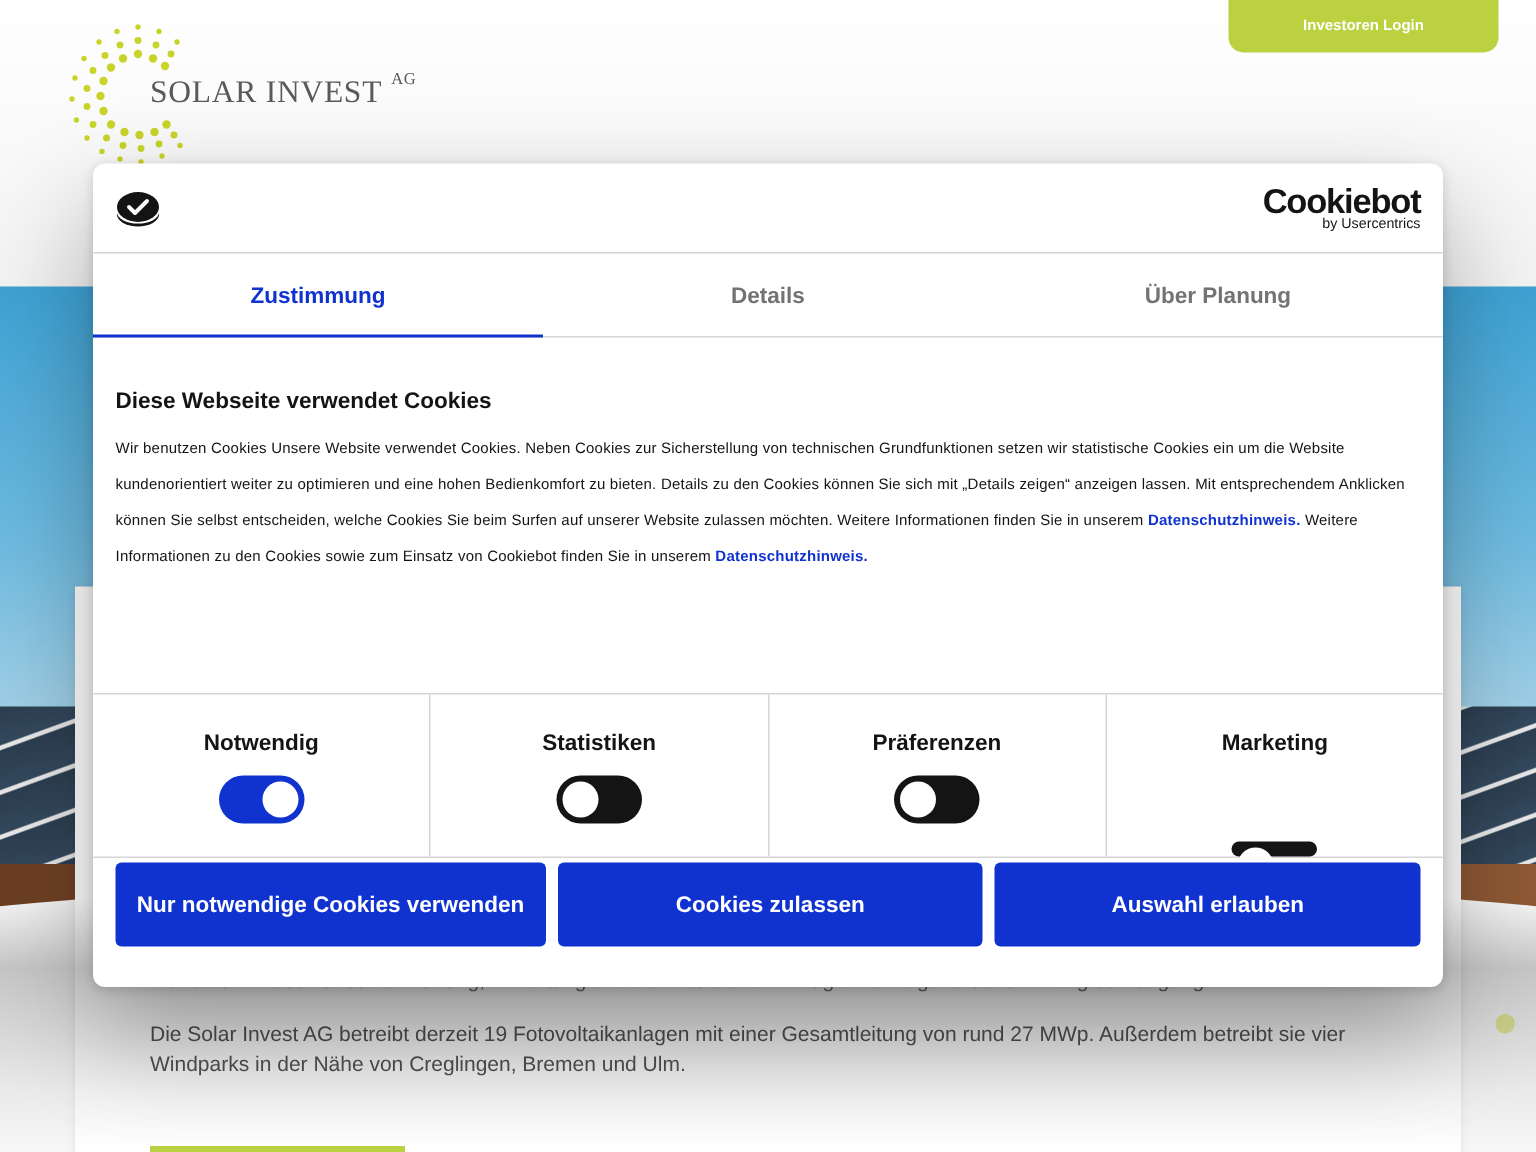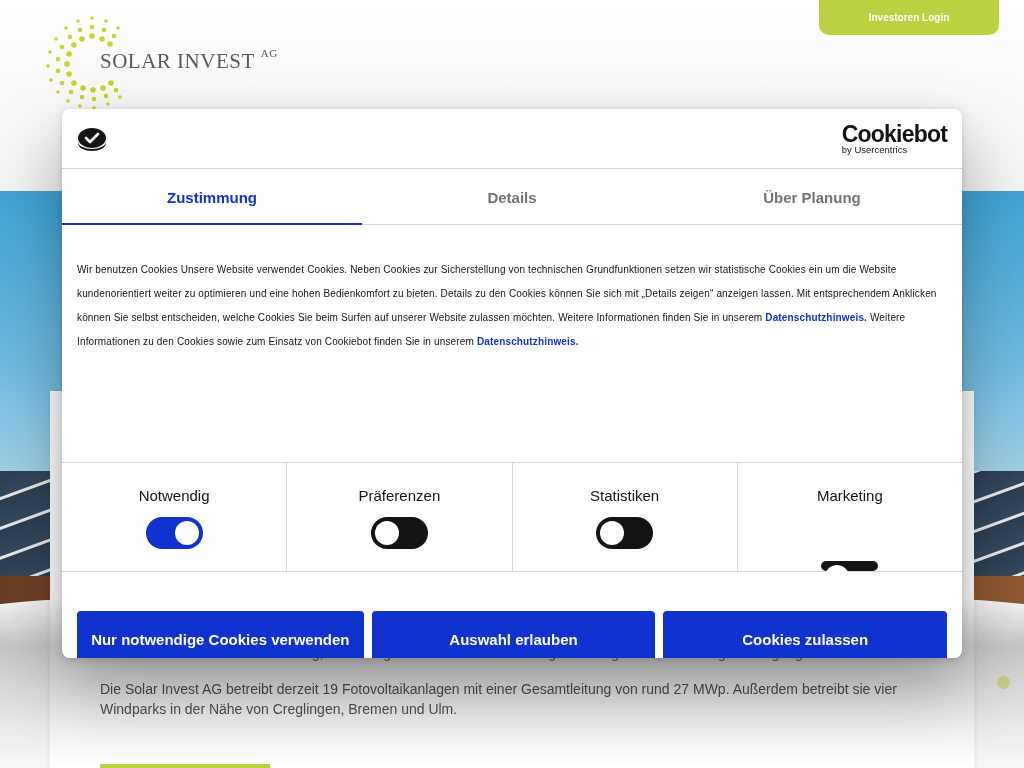--- a/index.html
+++ b/index.html
@@ -71,21 +71,21 @@
     background: #ffffff; border-radius: 8px;
     box-shadow: 0 30px 70px rgba(0,0,0,0.3), 0 2px 8px rgba(0,0,0,0.15);
     overflow: hidden; color: #141414;
   }
   .dlg-header {
     position: absolute; left: 0; top: 0; width: 900px; height: 60px;
     border-bottom: 1px solid #d6d6d6;
   }
   .cb-icon { position: absolute; left: 15px; top: 17px; width: 30px; height: 26px; }
   .cb-brand {
-    position: absolute; right: 15px; top: 13px; color: #141414;
+    position: absolute; right: 15px; top: 13px; text-align: right; color: #141414;
   }
   .cb-brand-name { font-size: 23px; font-weight: bold; letter-spacing: -0.8px; line-height: 24px; display: block; }
   .cb-brand-sub { font-size: 9.5px; line-height: 10px; display: block; margin-top: -1px; }
 
   .tabs {
     position: absolute; left: 0; top: 61px; width: 900px; height: 55px;
     display: flex; border-bottom: 1px solid #d6d6d6;
   }
   .tab {
     flex: 1; display: flex; align-items: center; justify-content: center;
@@ -103,32 +103,32 @@
 
   .toggles {
     position: absolute; left: 0; top: 353px; width: 900px; height: 110px;
     border-top: 1px solid #d6d6d6; border-bottom: 1px solid #d6d6d6; display: flex;
   }
   .toggle-cell {
     flex: 1; display: flex; flex-direction: column; align-items: center; padding-top: 24px;
     border-right: 1px solid #d6d6d6;
   }
   .toggle-cell:last-child { border-right: none; gap: 44px; }
-  .toggle-label { font-size: 15px; font-weight: normal; color: #141414; margin-bottom: 13px; }
+  .toggle-label { font-size: 15px; font-weight: bold; color: #141414; margin-bottom: 13px; }
   .switch {
     width: 57px; height: 32px; border-radius: 16px; background: #141414; position: relative; cursor: pointer;
   }
   .switch .knob {
     position: absolute; top: 4px; left: 4px; width: 24px; height: 24px; border-radius: 50%; background: #fff;
   }
   .switch.on { background: #1032cf; }
   .switch.on .knob { left: 29px; }
 
   .buttons {
-    position: absolute; left: 15px; top: 502px; width: 870px; height: 56px; display: flex; gap: 8px; justify-content: flex-end;
+    position: absolute; left: 15px; top: 466px; width: 870px; height: 56px; display: flex; gap: 8px;
   }
   .btn {
     height: 56px; background: #1032cf; color: #fff; border-radius: 4px;
     font-size: 15px; font-weight: bold; display: flex; align-items: center; justify-content: center;
     cursor: pointer;
   }
   .btn1 { width: 287px; }
   .btn2 { width: 284px; }
   .btn3 { width: 284px; }
 </style>
@@ -217,48 +217,49 @@
     </div>
   </div>
 
   <div class="tabs">
     <div class="tab active">Zustimmung</div>
     <div class="tab">Details</div>
     <div class="tab">Über Planung</div>
   </div>
 
   <div class="body-area">
+    <h2 class="body-title">Diese Webseite verwendet Cookies</h2>
     <p class="body-text"><span>Wir benutzen Cookies Unsere Website verwendet Cookies. Neben Cookies zur Sicherstellung von technischen Grundfunktionen setzen wir statistische Cookies ein um die Website kundenorientiert weiter zu optimieren und eine hohen Bedienkomfort zu bieten. Details zu den Cookies können Sie sich mit „Details zeigen“ anzeigen lassen. Mit entsprechendem Anklicken können Sie selbst entscheiden, welche Cookies Sie beim Surfen auf unserer Website zulassen möchten. Weitere Informationen finden Sie in unserem </span><a>Datenschutzhinweis.</a><span> Weitere Informationen zu den Cookies sowie zum Einsatz von Cookiebot finden Sie in unserem </span><a>Datenschutzhinweis.</a></p>
   </div>
 
   <div class="toggles">
     <div class="toggle-cell">
       <span class="toggle-label">Notwendig</span>
       <div class="switch on">
           <div class="knob"></div>
         </div>
     </div>
     <div class="toggle-cell">
+      <span class="toggle-label">Statistiken</span>
+      <div class="switch">
+          <div class="knob"></div>
+        </div>
+    </div>
+    <div class="toggle-cell">
       <span class="toggle-label">Präferenzen</span>
       <div class="switch">
           <div class="knob"></div>
         </div>
     </div>
     <div class="toggle-cell">
-      <span class="toggle-label">Statistiken</span>
-      <div class="switch">
-          <div class="knob"></div>
-        </div>
-    </div>
-    <div class="toggle-cell">
       <span class="toggle-label">Marketing</span>
       <div class="switch">
           <div class="knob"></div>
         </div>
     </div>
   </div>
 
   <div class="buttons">
     <div class="btn btn1">Nur notwendige Cookies verwenden</div>
+    <div class="btn btn3">Cookies zulassen</div>
     <div class="btn btn2">Auswahl erlauben</div>
-    <div class="btn btn3">Cookies zulassen</div>
   </div>
 </div>
 
 </body></html>

